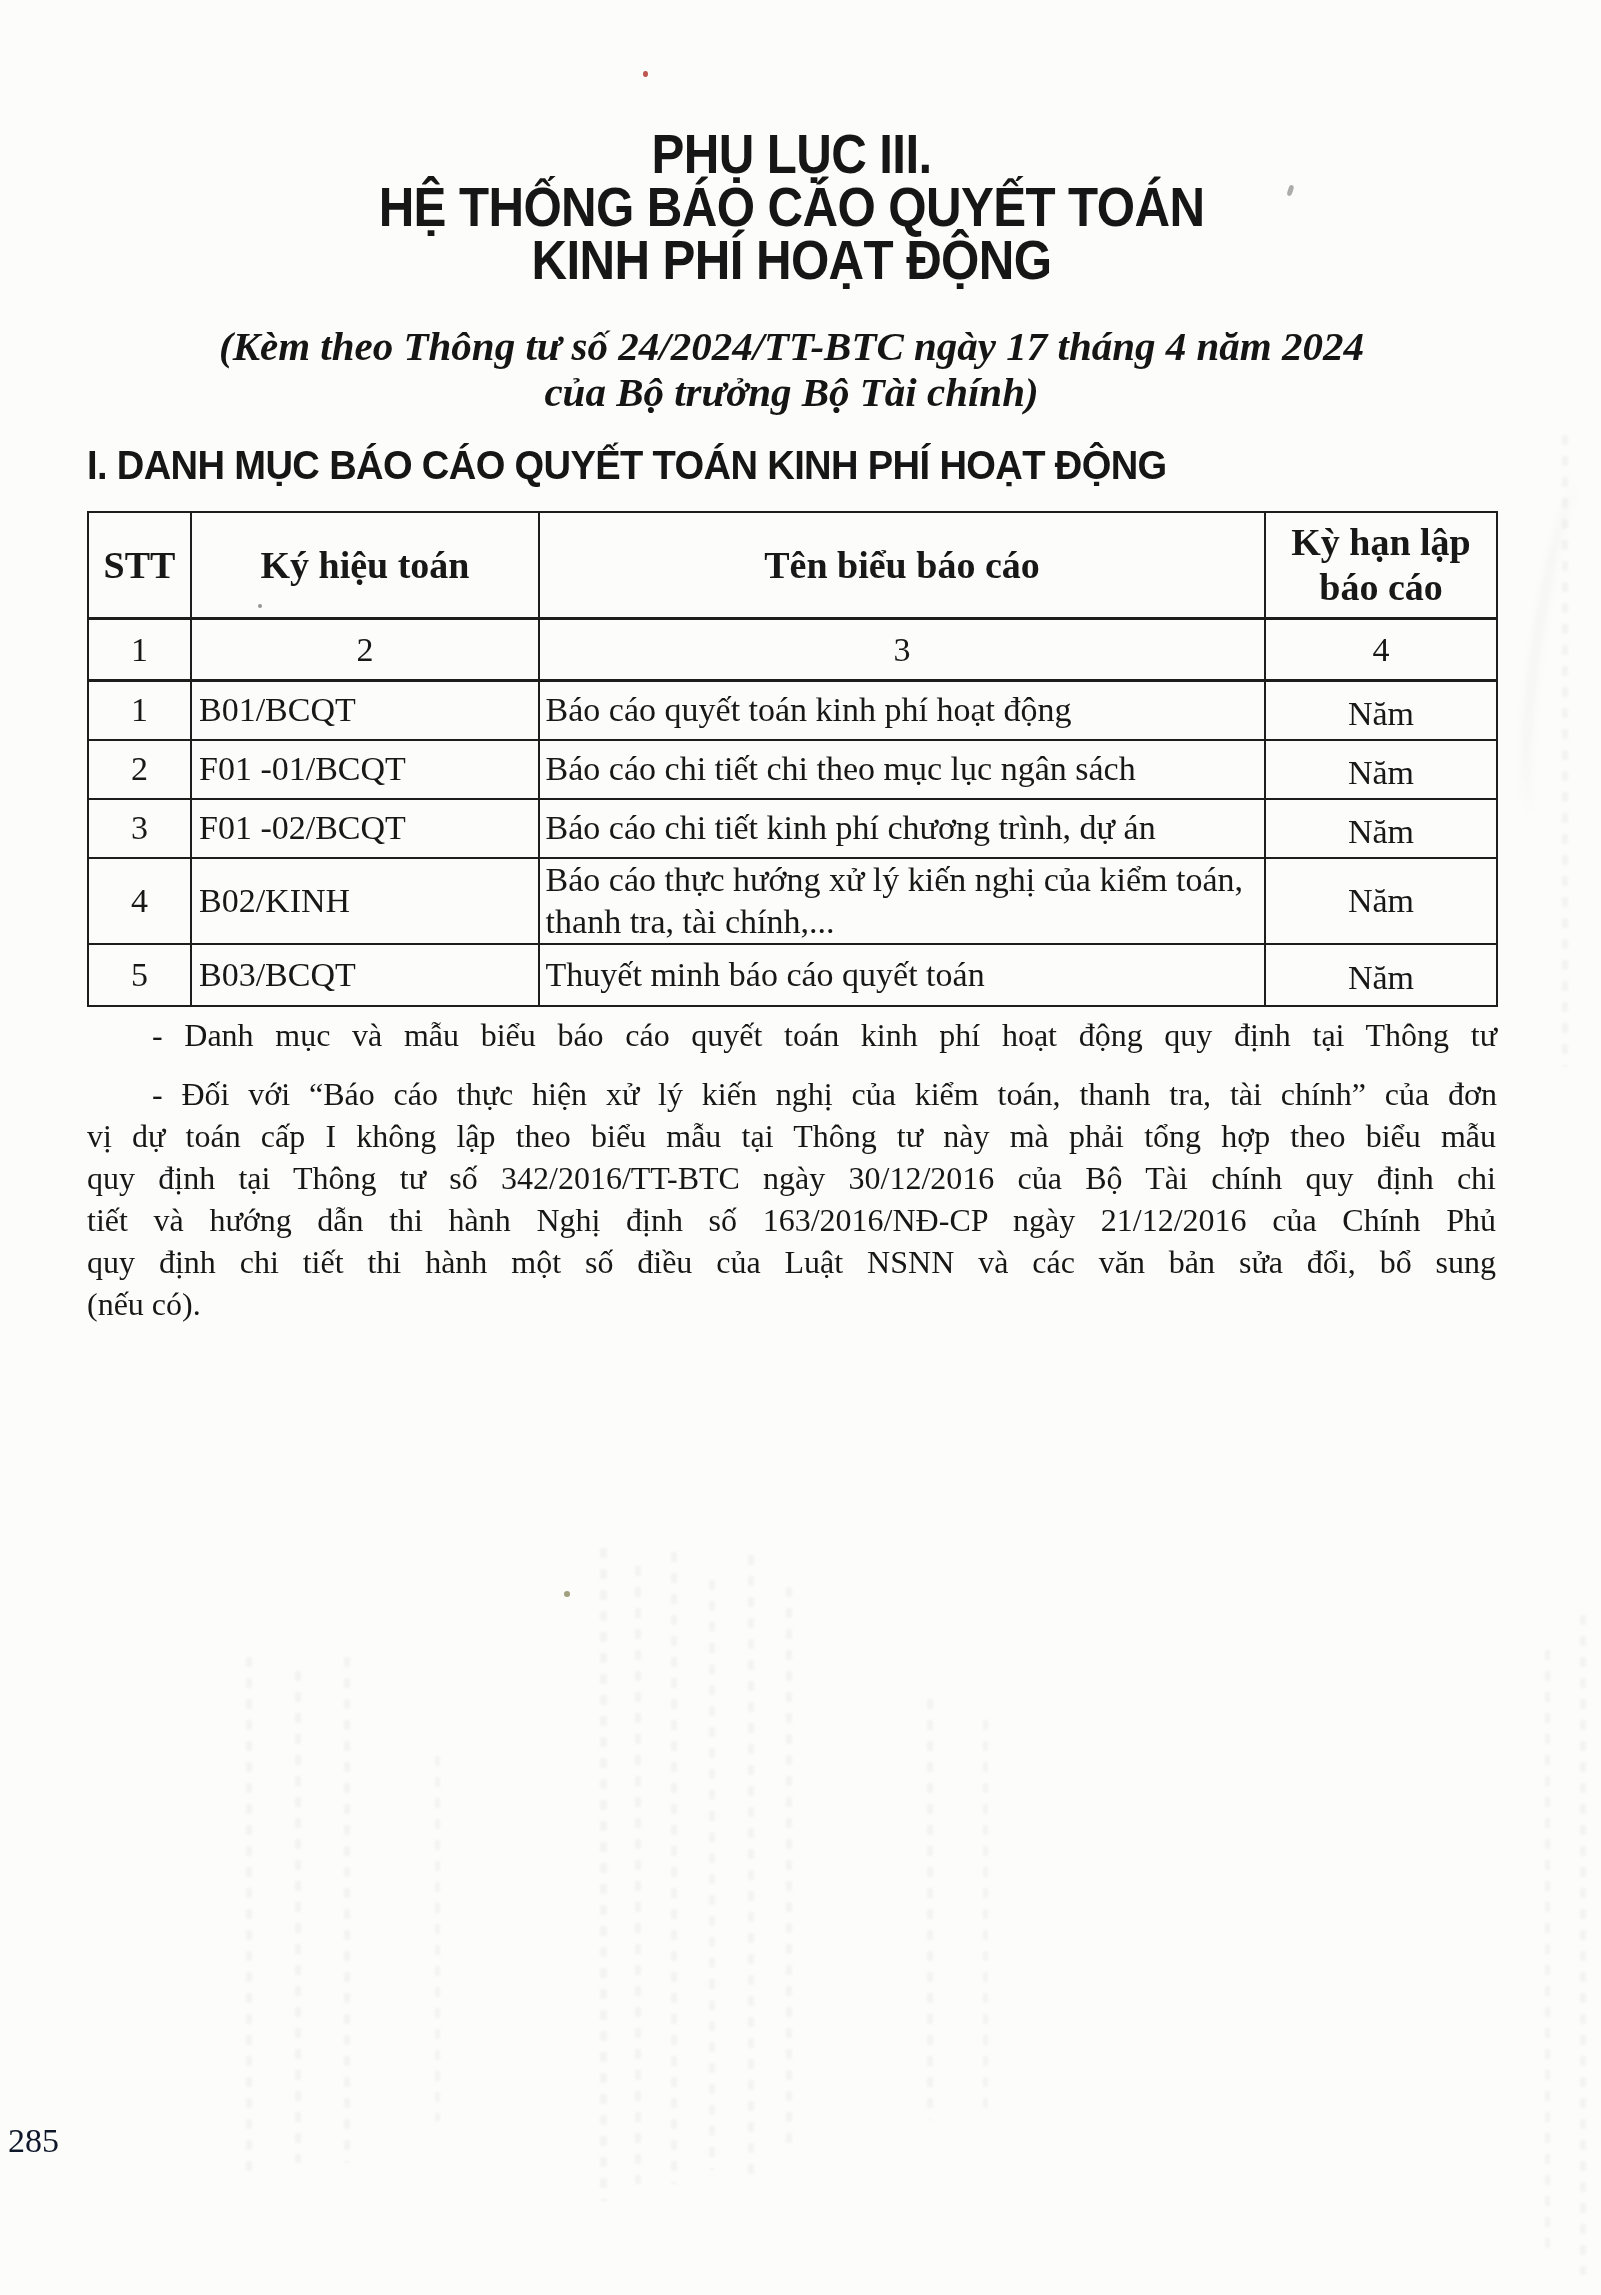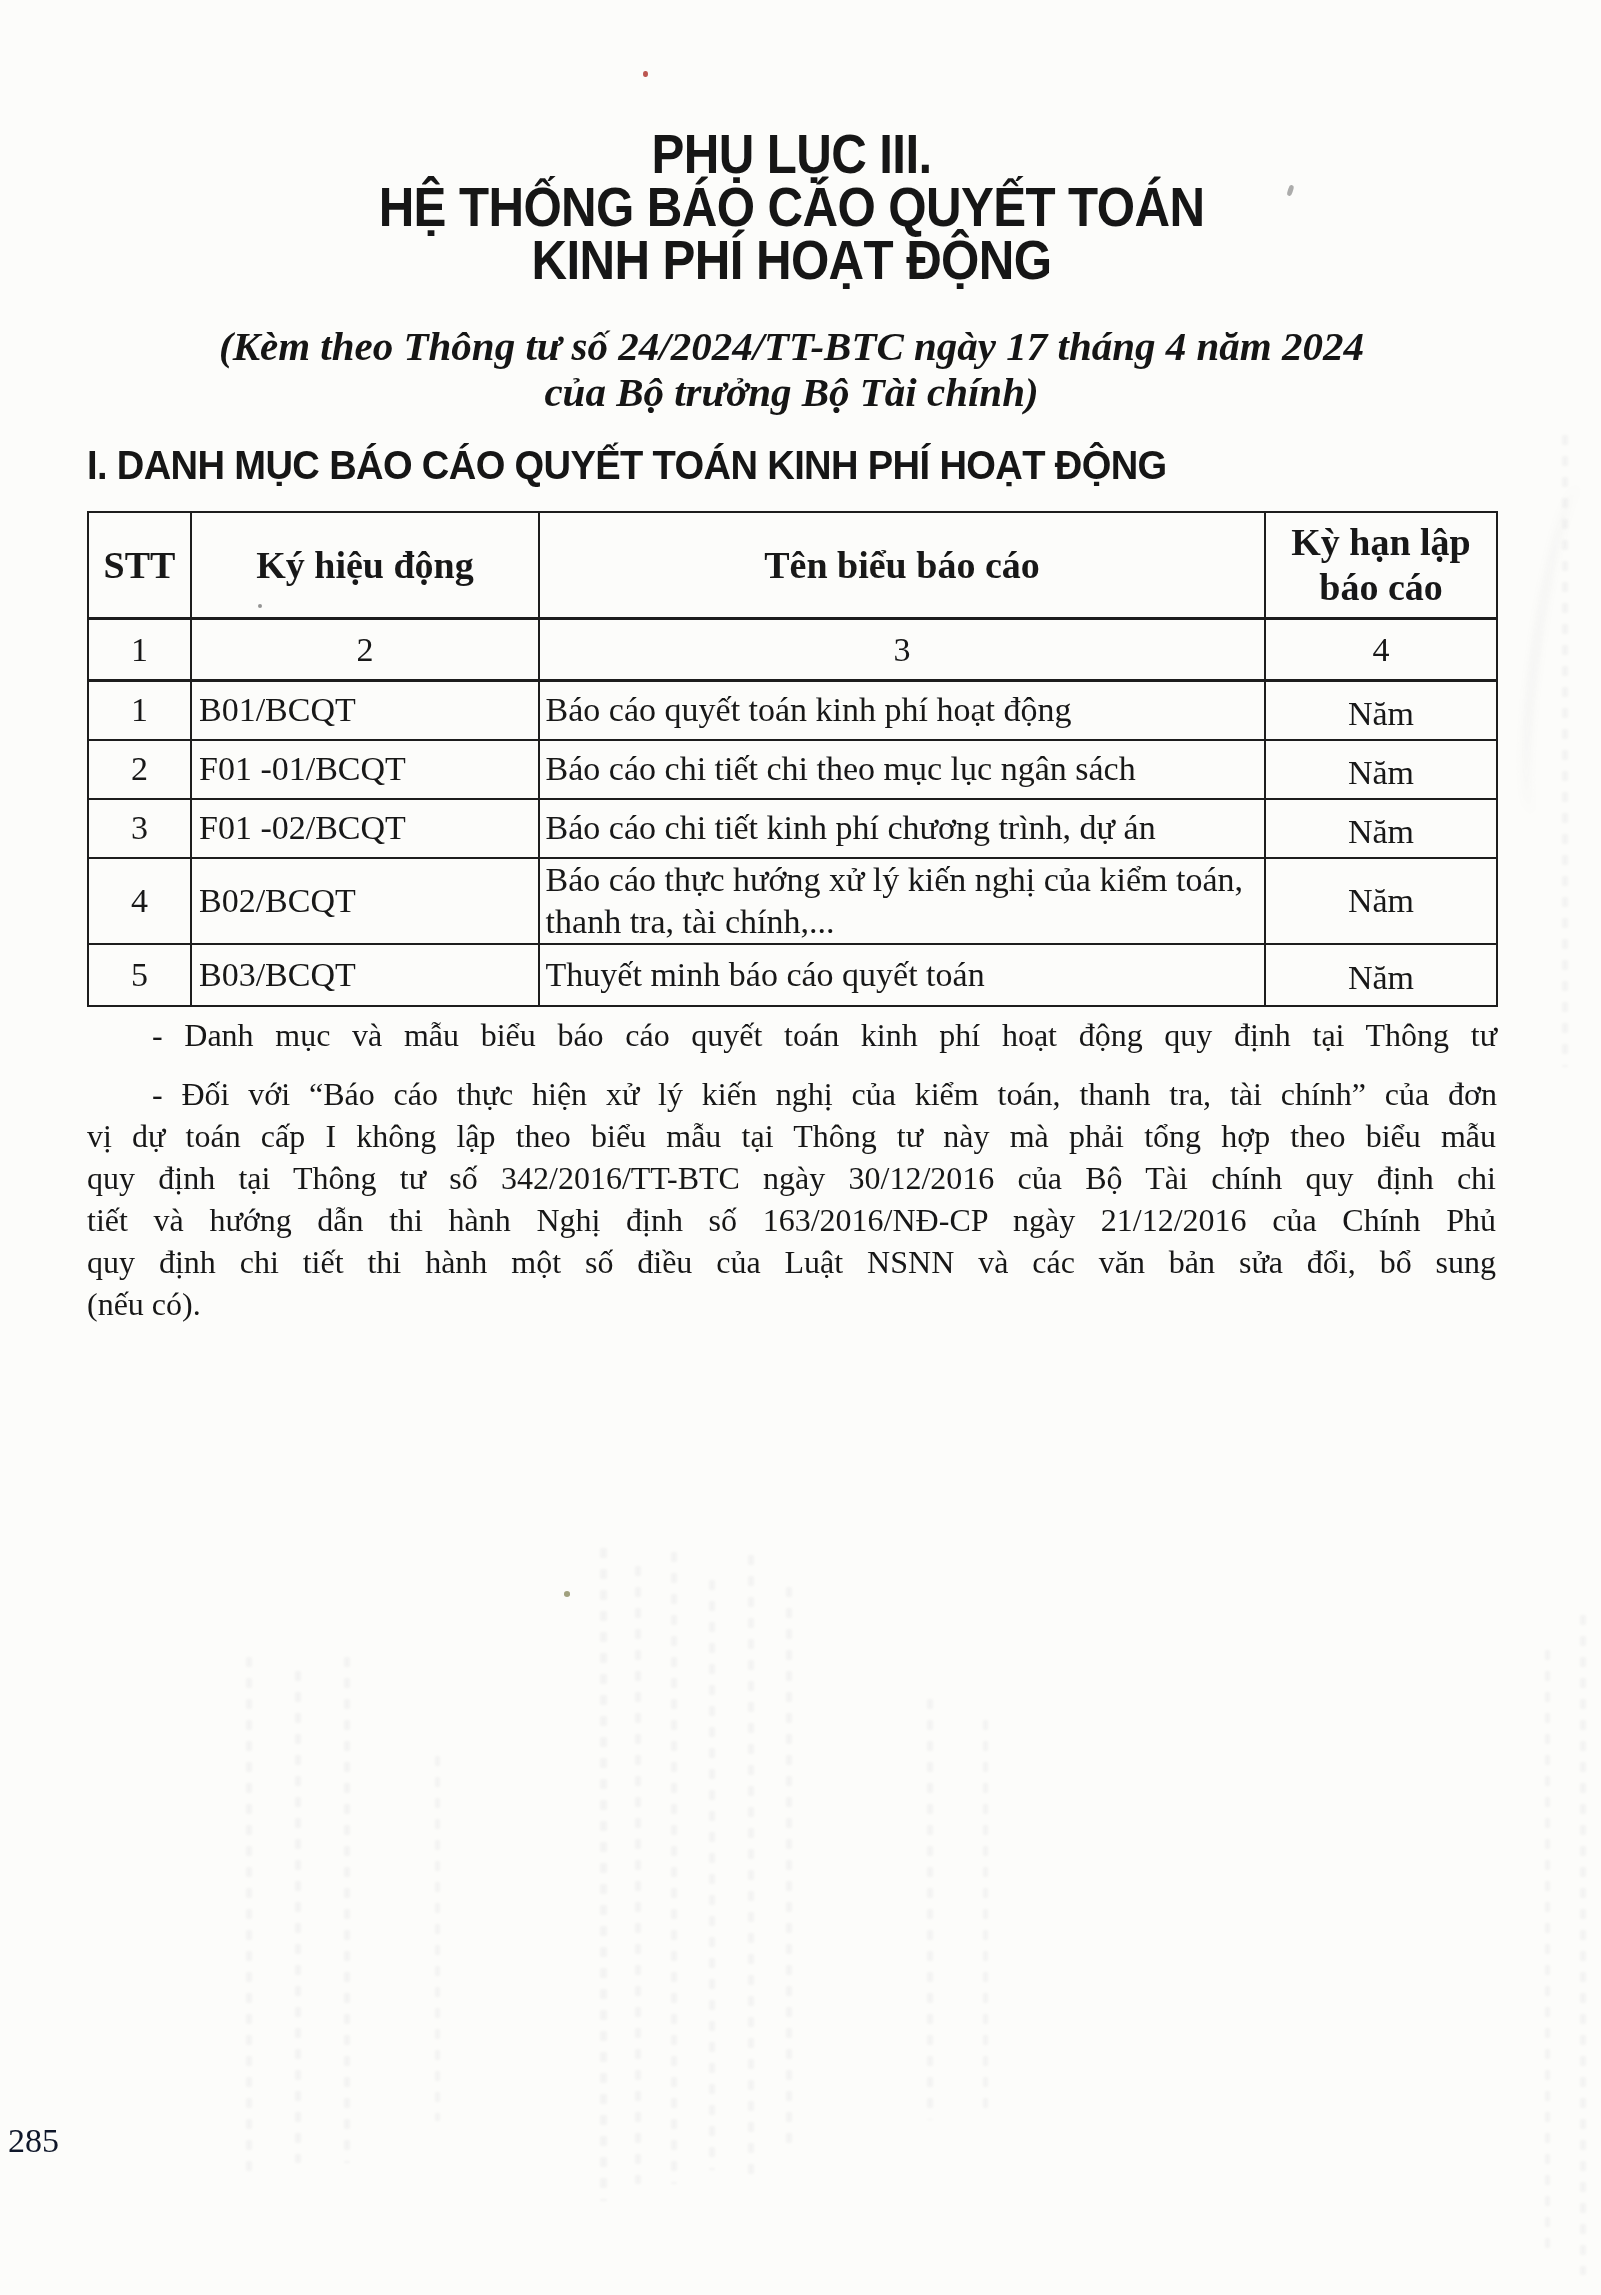--- a/index.html
+++ b/index.html
@@ -134,21 +134,21 @@
     <table class="report-table">
       <colgroup>
         <col style="width:103px">
           <col style="width:348px">
           <col style="width:726px">
           <col style="width:232px">
       </colgroup>
       <tbody>
         <tr class="head-row">
           <th>STT</th>
-          <th>Ký hiệu động</th>
+          <th>Ký hiệu toán</th>
           <th>Tên biểu báo cáo</th>
           <th class="h-period">Kỳ hạn lập báo cáo</th>
         </tr>
         <tr class="num-row">
           <td>1</td>
           <td>2</td>
           <td>3</td>
           <td>4</td>
         </tr>
         <tr>
@@ -164,21 +164,21 @@
           <td class="c-period">Năm</td>
         </tr>
         <tr>
           <td class="c-stt">3</td>
           <td class="c-code">F01 -02/BCQT</td>
           <td class="c-name">Báo cáo chi tiết kinh phí chương trình, dự án</td>
           <td class="c-period">Năm</td>
         </tr>
         <tr class="tall">
           <td class="c-stt">4</td>
-          <td class="c-code">B02/BCQT</td>
+          <td class="c-code">B02/KINH</td>
           <td class="c-name">Báo cáo thực hướng xử lý kiến nghị của kiểm toán, thanh tra, tài chính,...</td>
           <td class="c-period">Năm</td>
         </tr>
         <tr class="r5">
           <td class="c-stt">5</td>
           <td class="c-code">B03/BCQT</td>
           <td class="c-name">Thuyết minh báo cáo quyết toán</td>
           <td class="c-period">Năm</td>
         </tr>
       </tbody>

